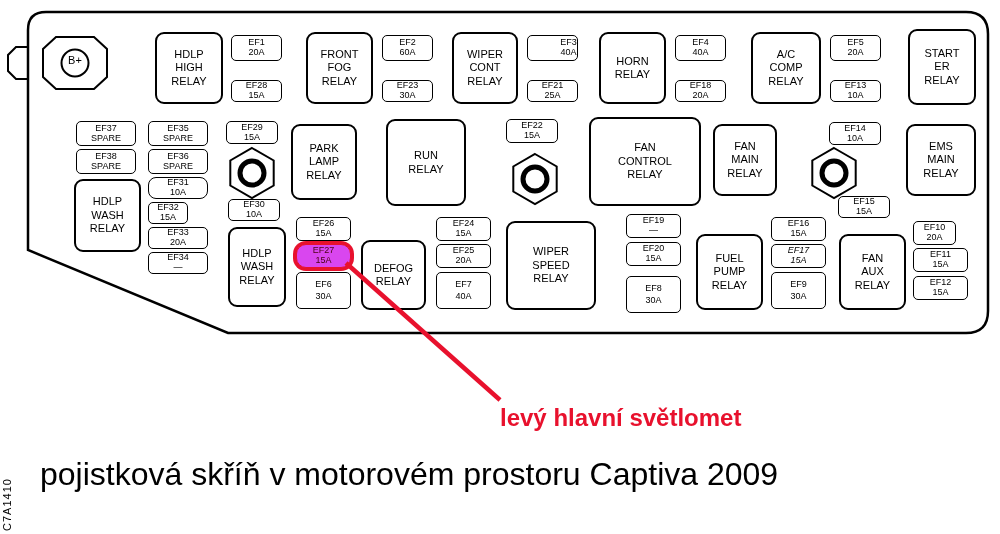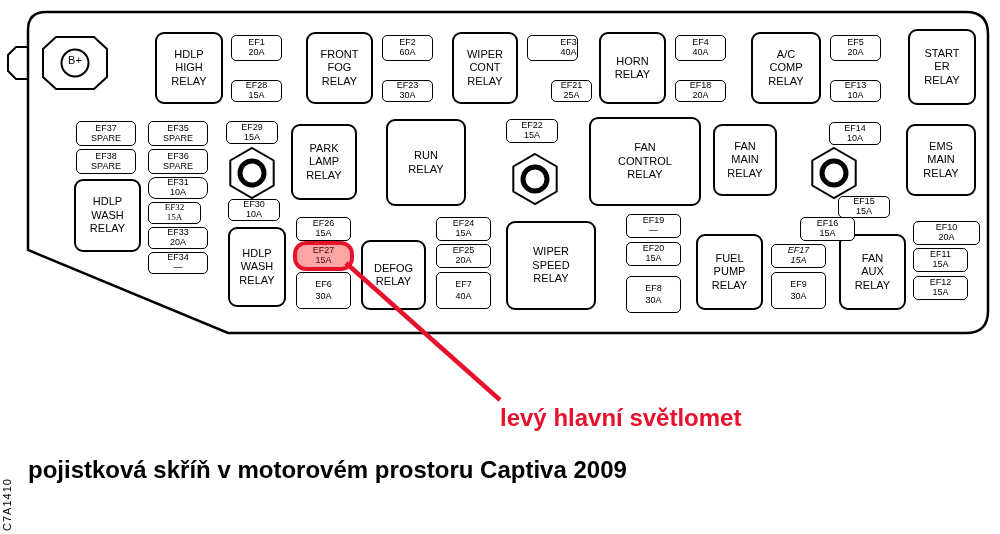--- a/index.html
+++ b/index.html
@@ -14,34 +14,34 @@
     display:flex; flex-direction:column; align-items:center; justify-content:center;
     text-align:center; font-size:11px; line-height:1.22; color:#000;
   }
   .fuse {
     position:absolute; border:1.6px solid #000; border-radius:5px; background:#fff;
     display:flex; flex-direction:column; align-items:center; justify-content:center;
     text-align:center; font-size:9px; line-height:1.08; color:#000;
   }
   .fuse.tall { line-height:1.3; }
   .fuse.highlight {
-    background:#fca5a5; border-color:#e8112d; color:#4a0010;
+    background:#d946ef; border-color:#e8112d; color:#4a0010;
     box-shadow:0 0 0 3px #e8112d; border-radius:10px; z-index:3;
   }
   .bplus-label {
     position:absolute; left:58px; top:54px; width:34px; height:18px; z-index:2;
     font-size:11px; text-align:center; color:#000;
   }
   .callout {
     position:absolute; left:500px; top:404px; z-index:3;
     font-size:24px; font-weight:700; color:#e8112d; white-space:nowrap;
   }
   .caption {
-    position:absolute; left:28px; top:456px; z-index:3;
-    font-size:24px; font-weight:700; color:#000; white-space:nowrap;
+    position:absolute; left:40px; top:456px; z-index:3;
+    font-size:32px; font-weight:400; color:#000; white-space:nowrap;
   }
   .side-code {
     position:absolute; left:1px; top:531px; z-index:3;
     transform:rotate(-90deg); transform-origin:0 0;
     font-size:11px; letter-spacing:1px; color:#000; white-space:nowrap;
   }
 </style>
 </head>
 <body>
 
@@ -169,21 +169,21 @@
         <div>60A</div>
       </div>
       <div class="fuse" style="left: 382px; top: 80px; width: 51px; height: 22px;">
         <div>EF23</div>
         <div>30A</div>
       </div>
       <div class="fuse" style="left: 527px; top: 35px; width: 51px; height: 26px; padding-left: 32px;">
         <div>EF3</div>
         <div>40A</div>
       </div>
-      <div class="fuse" style="left: 551px; top: 80px; width: 41px; height: 22px;">
+      <div class="fuse" style="left: 527px; top: 80px; width: 51px; height: 22px;">
         <div>EF21</div>
         <div>25A</div>
       </div>
       <div class="fuse" style="left: 675px; top: 35px; width: 51px; height: 26px;">
         <div>EF4</div>
         <div>40A</div>
       </div>
       <div class="fuse" style="left: 675px; top: 80px; width: 51px; height: 22px;">
         <div>EF18</div>
         <div>20A</div>
@@ -209,21 +209,21 @@
         <div>SPARE</div>
       </div>
       <div class="fuse" style="left: 148px; top: 149px; width: 60px; height: 25px;">
         <div>EF36</div>
         <div>SPARE</div>
       </div>
       <div class="fuse" style="left: 148px; top: 177px; width: 60px; height: 22px; border-radius: 8px;">
         <div>EF31</div>
         <div>10A</div>
       </div>
-      <div class="fuse" style="left: 148px; top: 202px; width: 53px; height: 22px; font-family: Liberation Serif, serif;">
+      <div class="fuse" style="left: 148px; top: 202px; width: 40px; height: 22px;">
         <div>EF32</div>
         <div>15A</div>
       </div>
       <div class="fuse" style="left: 148px; top: 227px; width: 60px; height: 22px;">
         <div>EF33</div>
         <div>20A</div>
       </div>
       <div class="fuse" style="left: 148px; top: 252px; width: 60px; height: 22px;">
         <div>EF34</div>
         <div>—</div>
@@ -277,33 +277,33 @@
         <div>—</div>
       </div>
       <div class="fuse" style="left: 626px; top: 242px; width: 55px; height: 24px;">
         <div>EF20</div>
         <div>15A</div>
       </div>
       <div class="fuse tall" style="left: 626px; top: 276px; width: 55px; height: 37px;">
         <div>EF8</div>
         <div>30A</div>
       </div>
-      <div class="fuse" style="left: 771px; top: 217px; width: 55px; height: 24px; margin-left: 29px;">
+      <div class="fuse" style="left: 771px; top: 217px; width: 55px; height: 24px;">
         <div>EF16</div>
         <div>15A</div>
       </div>
       <div class="fuse" style="left: 771px; top: 244px; width: 55px; height: 24px; font-style: italic;">
         <div>EF17</div>
         <div>15A</div>
       </div>
       <div class="fuse tall" style="left: 771px; top: 272px; width: 55px; height: 37px;">
         <div>EF9</div>
         <div>30A</div>
       </div>
-      <div class="fuse" style="left: 913px; top: 221px; width: 67px; height: 24px;">
+      <div class="fuse" style="left: 913px; top: 221px; width: 43px; height: 24px;">
         <div>EF10</div>
         <div>20A</div>
       </div>
       <div class="fuse" style="left: 913px; top: 248px; width: 55px; height: 24px;">
         <div>EF11</div>
         <div>15A</div>
       </div>
       <div class="fuse" style="left: 913px; top: 276px; width: 55px; height: 24px;">
         <div>EF12</div>
         <div>15A</div>

